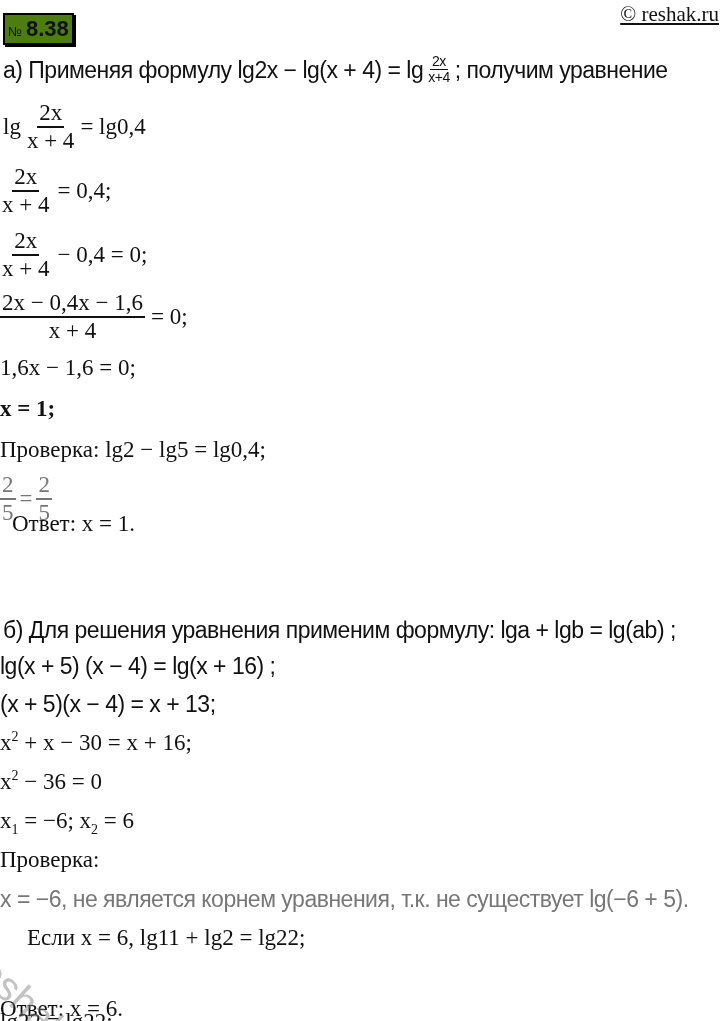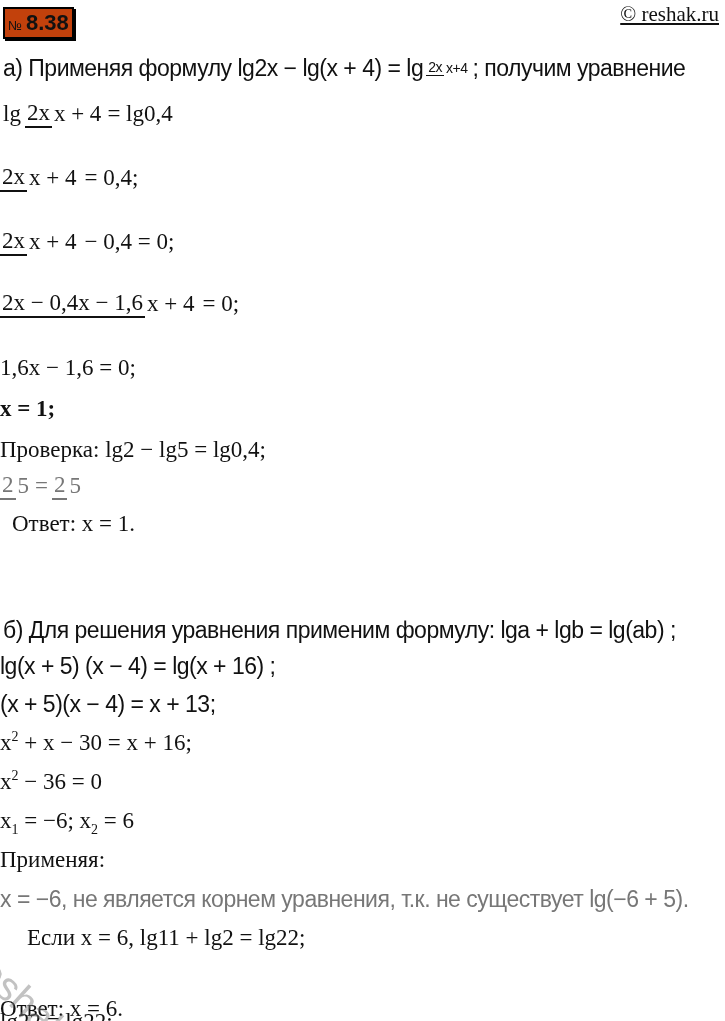--- a/index.html
+++ b/index.html
@@ -1,26 +1,26 @@
 <!DOCTYPE html>
 <html><head>
 <meta charset="utf-8">
 <style>
   html, body { margin: 0; padding: 0; background: #ffffff; }
   body { width: 725px; height: 1021px; position: relative; overflow: hidden;
          font-family: "Liberation Serif", "DejaVu Serif", serif; color: #111; }
   .abs { position: absolute; white-space: nowrap; }
-  .title-box { left: 3px; top: 7px; border: 2px solid #000; box-shadow: 2px 2px 0 #000;
-               padding: 0 3px; height: 28px; line-height: 28px; background:#c2410c; }
+  .title-box { left: 3px; top: 13px; border: 2px solid #000; box-shadow: 2px 2px 0 #000;
+               padding: 0 3px; height: 28px; line-height: 28px; background:#4d7c0f; }
   .title-box .no { font-size: 13px; font-family: "Liberation Sans", sans-serif; }
   .title-box .num { font-size: 22px; font-weight: bold; font-family: "Liberation Sans", sans-serif; }
   .copyright { right: 6px; top: 2px; font-size: 21px; text-decoration: underline; }
   .txt { font-size: 23px; line-height: 28px; }
   .cond { font-family: "Liberation Sans Narrow", "Liberation Sans", sans-serif; letter-spacing: -0.5px; }
-  .frac { display: inline-flex; flex-direction: row; align-items: center; vertical-align: middle; }
+  .frac { display: inline-flex; flex-direction: column; align-items: center; vertical-align: middle; }
   .frac .n { border-bottom: 2px solid #111; padding: 0 2px; line-height: 26px; }
   .frac .d { line-height: 26px; padding: 0 2px; }
   .frac.small { font-size: 14px; }
   .frac.small .n { line-height: 15px; border-bottom-width: 1px; }
   .frac.small .d { line-height: 15px; }
   .gray { color: #777; }
   .mid { display: inline-flex; align-items: center; }
   sup { font-size: 14px; vertical-align: super; line-height: 0; }
   sub { font-size: 14px; vertical-align: sub; line-height: 0; }
   .watermark { left: -10px; top: 940px; transform: rotate(42deg); transform-origin: left top;
@@ -102,19 +102,19 @@
 <div class="abs txt" style="left:0px; top:729px;">
   <span>x</span><sup>2</sup><span> + x − 30 = x + 16;</span>
 </div>
 <div class="abs txt" style="left:0px; top:768px;">
   <span>x</span><sup>2</sup><span> − 36 = 0</span>
 </div>
 <div class="abs txt" style="left:0px; top:807px;">
   <span>x</span><sub>1</sub><span> = −6; x</span><sub>2</sub><span> = 6</span>
 </div>
 
-<div class="abs txt" style="left:0px; top:846px;">Применяя:</div>
+<div class="abs txt" style="left:0px; top:846px;">Проверка:</div>
 <div class="abs txt cond gray" style="left:0px; top:885px;">x = −6, не является корнем уравнения, т.к. не существует lg(−6 + 5).</div>
 <div class="abs txt" style="left:0px; top:924px;padding-left:27px;">Если x = 6, lg11 + lg2 = lg22;</div>
 <div class="abs txt" style="left:0px; top:1008px;">lg22 = lg22;</div>
 <div class="abs txt" style="left:0px; top:995px;">Ответ: x = 6.</div>
 
 <div class="abs watermark">reshak.ru</div>
 
 </body></html>

